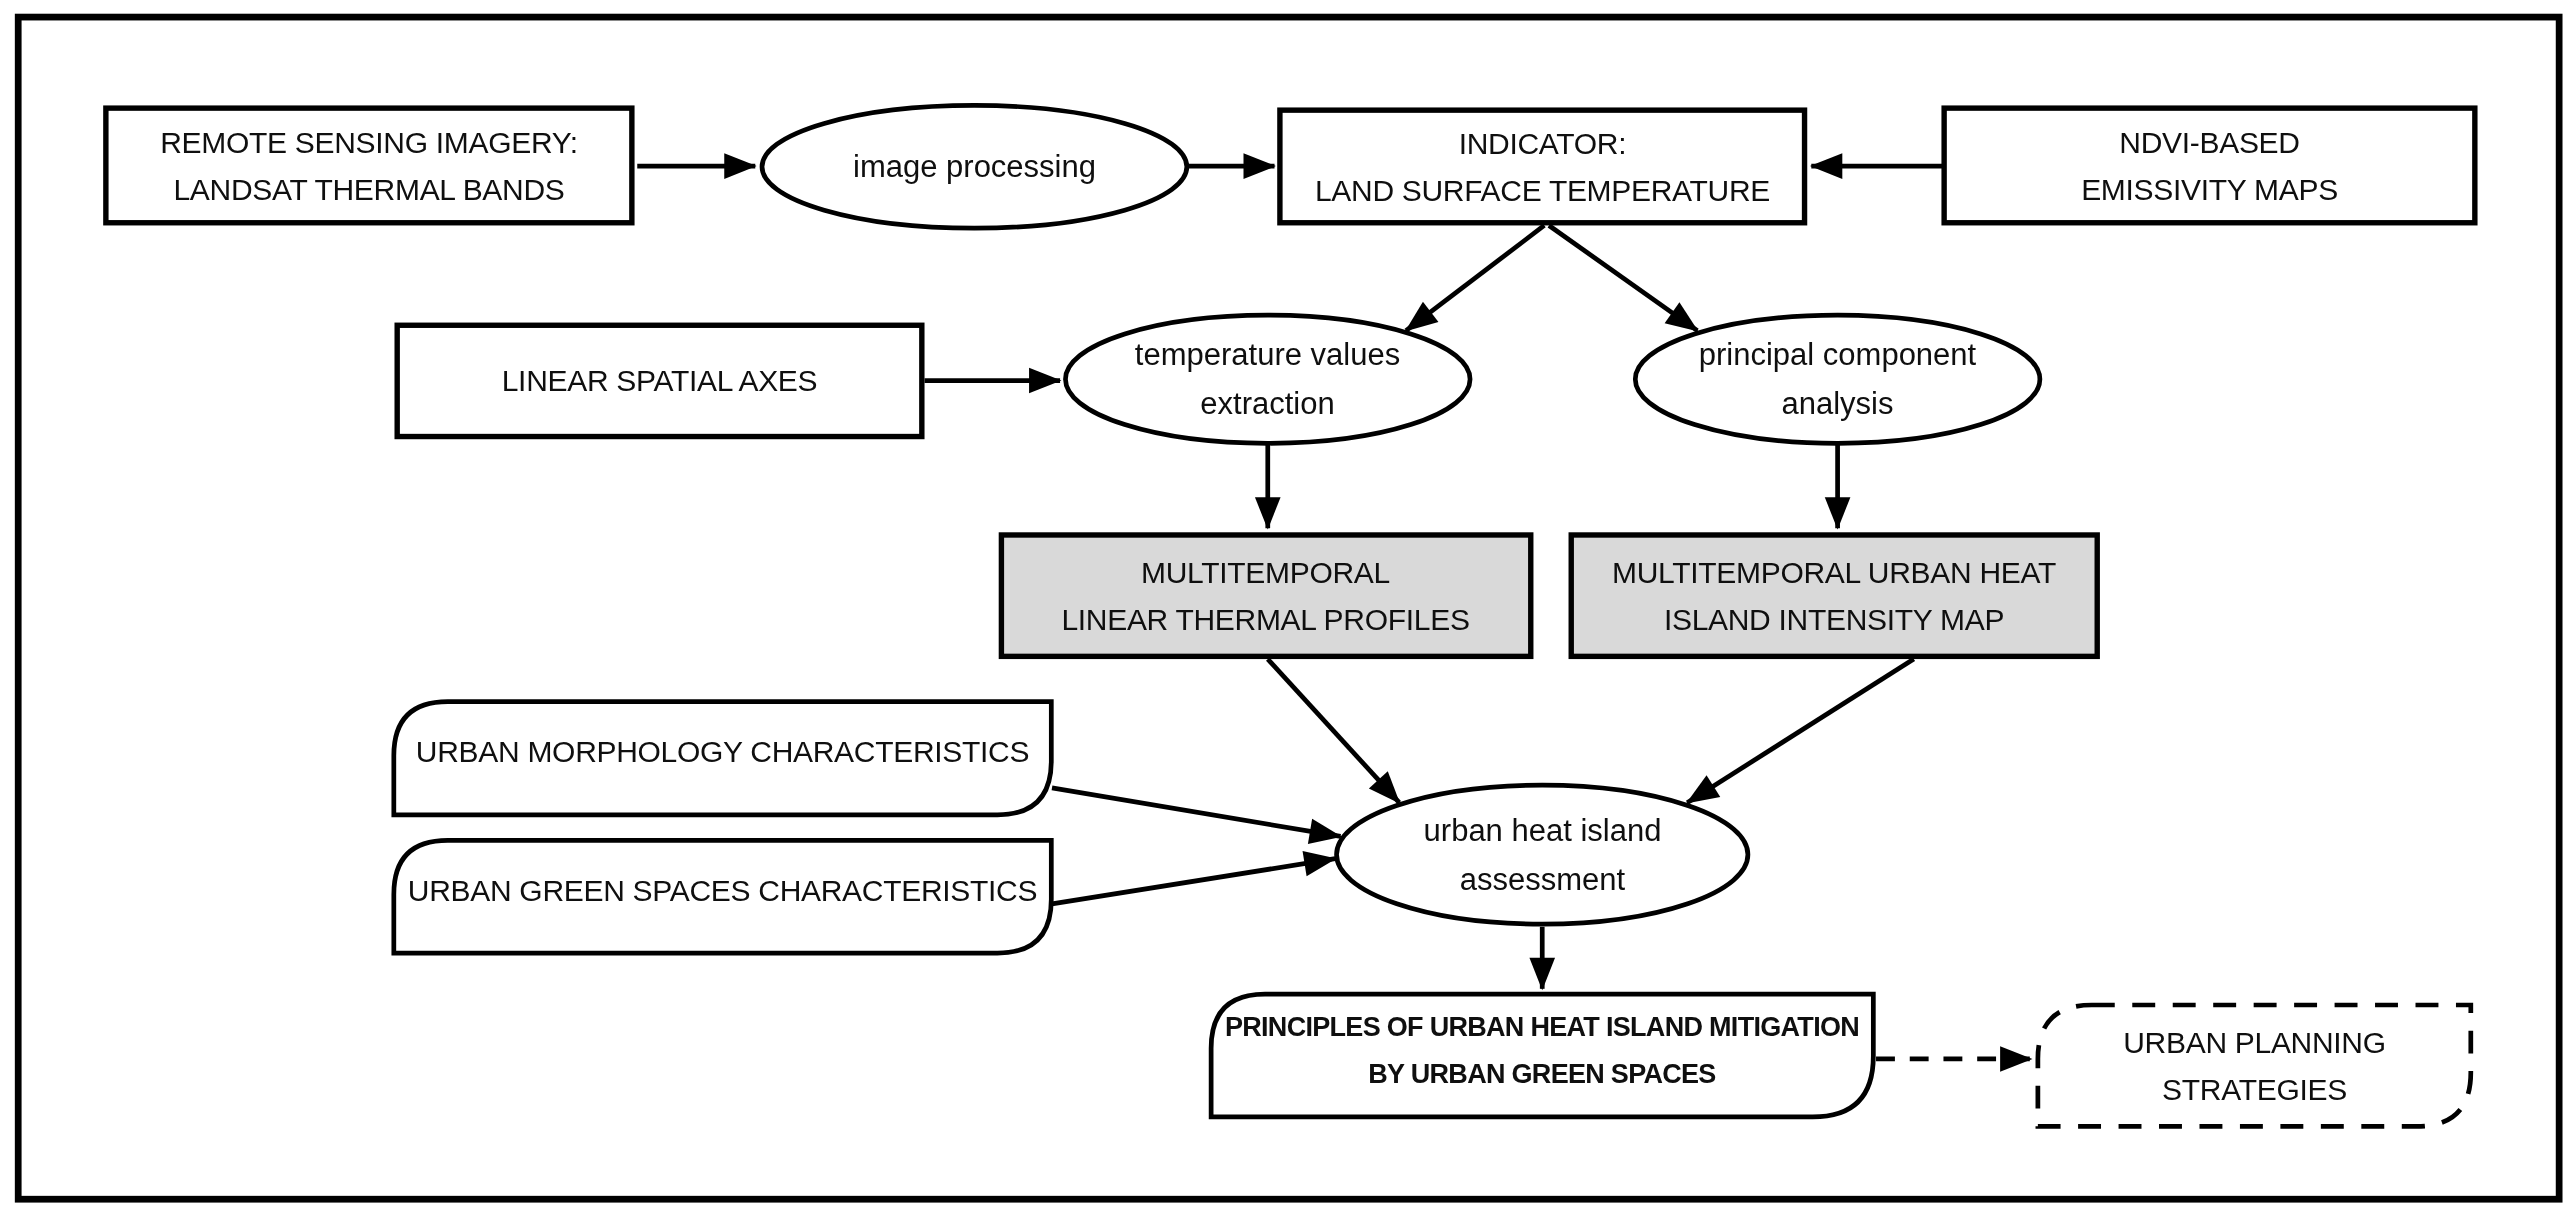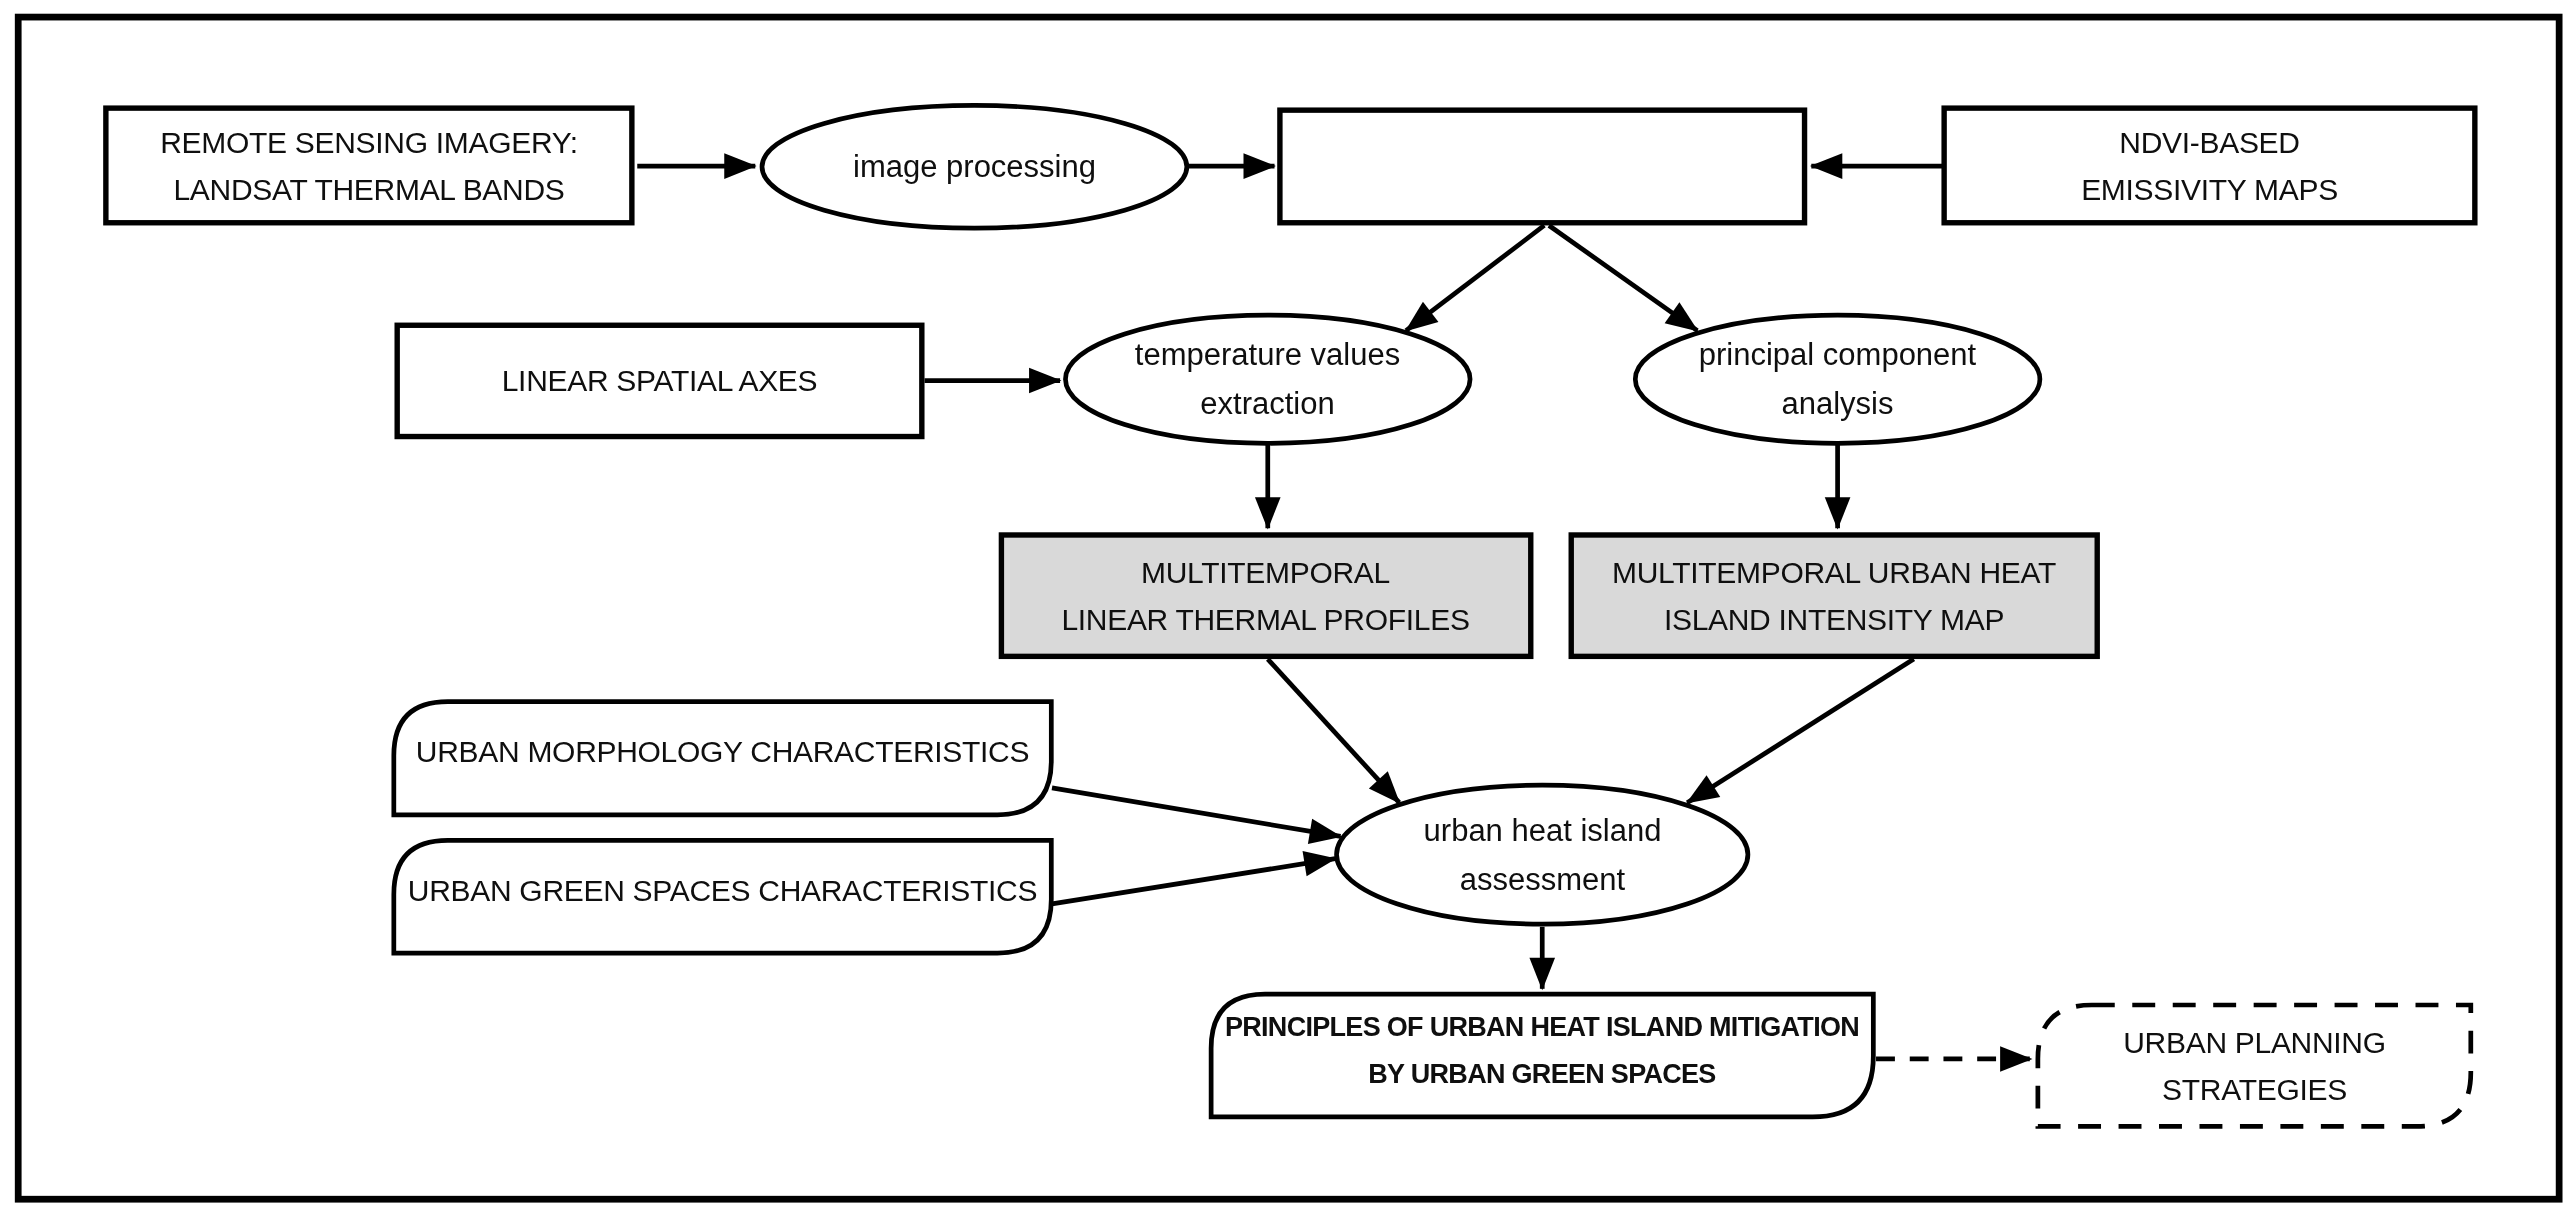--- a/index.html
+++ b/index.html
@@ -77,20 +77,24 @@
 
     <div class="node-label" style="left:106px;top:108px;width:526px;height:115px">
       <span>REMOTE SENSING IMAGERY:</span>
       <span>LANDSAT THERMAL BANDS</span>
     </div>
 
     <div class="node-label lc" style="left:762px;top:105px;width:425px;height:123px">
       <span>image processing</span>
     </div>
 
+    <div class="node-label" style="left:1280px;top:110px;width:525px;height:113px">
+      <span>INDICATOR:</span>
+      <span>LAND SURFACE TEMPERATURE</span>
+    </div>
 
     <div class="node-label" style="left:397px;top:325px;width:525px;height:111px">
       <span>LINEAR SPATIAL AXES</span>
     </div>
 
     <div class="node-label" style="left:1944px;top:108px;width:531px;height:115px">
       <span>NDVI-BASED</span>
       <span>EMISSIVITY MAPS</span>
     </div>
 

